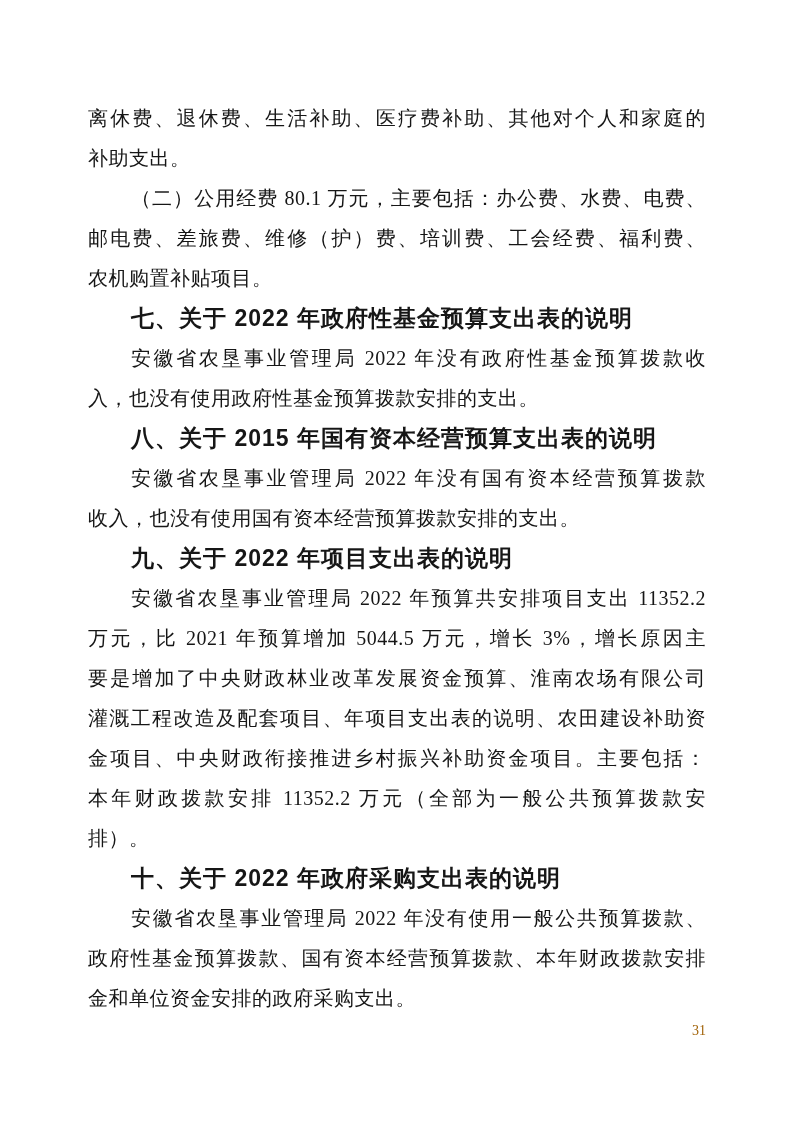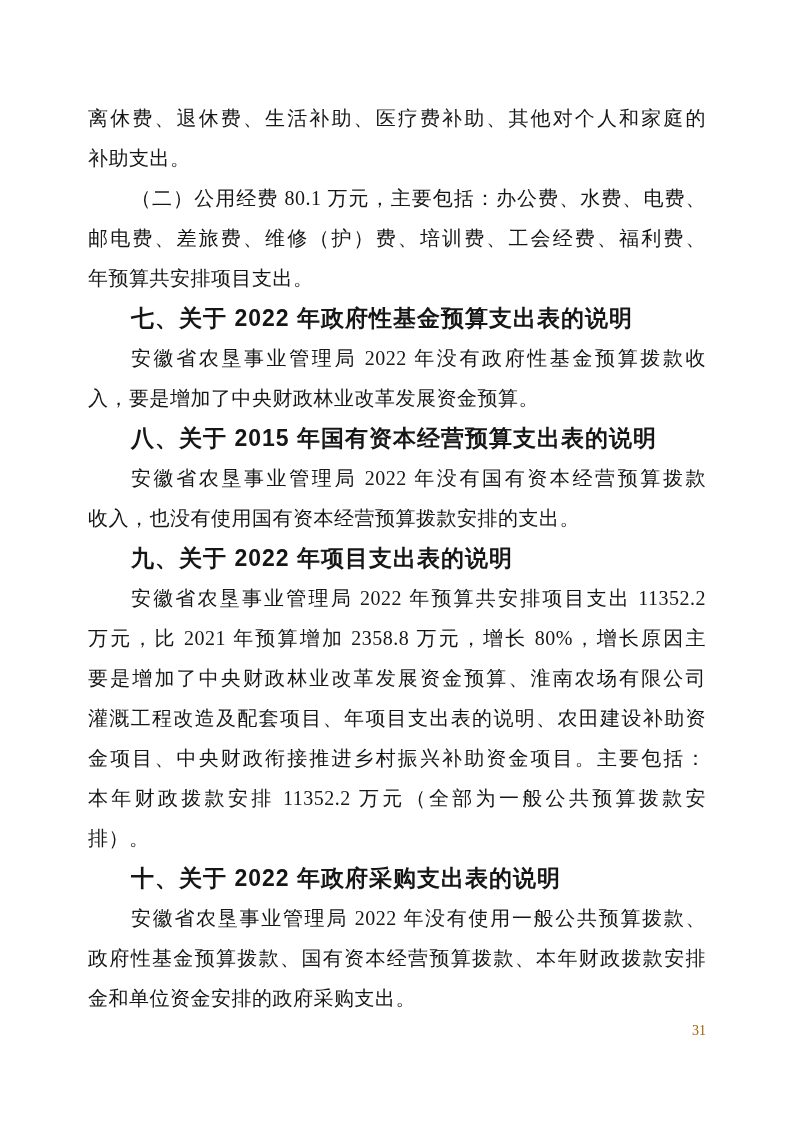--- a/index.html
+++ b/index.html
@@ -60,36 +60,36 @@
 <body>
 
 <div class="page">
   <div class="content">
 
     <div class="line">离休费、退休费、生活补助、医疗费补助、其他对个人和家庭的</div>
     <div class="line last">补助支出。</div>
 
     <div class="line indent">（二）公用经费 80.1 万元，主要包括：办公费、水费、电费、</div>
     <div class="line">邮电费、差旅费、维修（护）费、培训费、工会经费、福利费、</div>
-    <div class="line last">年预算共安排项目支出。</div>
+    <div class="line last">农机购置补贴项目。</div>
 
     <div class="line heading indent">七、关于 2022 年政府性基金预算支出表的说明</div>
 
     <div class="line indent">安徽省农垦事业管理局 2022 年没有政府性基金预算拨款收</div>
-    <div class="line last">入，要是增加了中央财政林业改革发展资金预算。</div>
+    <div class="line last">入，也没有使用政府性基金预算拨款安排的支出。</div>
 
     <div class="line heading indent">八、关于 2015 年国有资本经营预算支出表的说明</div>
 
     <div class="line indent">安徽省农垦事业管理局 2022 年没有国有资本经营预算拨款</div>
     <div class="line last">收入，也没有使用国有资本经营预算拨款安排的支出。</div>
 
     <div class="line heading indent">九、关于 2022 年项目支出表的说明</div>
 
     <div class="line indent">安徽省农垦事业管理局 2022 年预算共安排项目支出 11352.2</div>
-    <div class="line">万元，比 2021 年预算增加 2358.8 万元，增长 80%，增长原因主</div>
+    <div class="line">万元，比 2021 年预算增加 5044.5 万元，增长 3%，增长原因主</div>
     <div class="line">要是增加了中央财政林业改革发展资金预算、淮南农场有限公司</div>
     <div class="line">灌溉工程改造及配套项目、年项目支出表的说明、农田建设补助资</div>
     <div class="line">金项目、中央财政衔接推进乡村振兴补助资金项目。主要包括：</div>
     <div class="line">本年财政拨款安排 11352.2 万元（全部为一般公共预算拨款安</div>
     <div class="line last">排）。</div>
 
     <div class="line heading indent">十、关于 2022 年政府采购支出表的说明</div>
 
     <div class="line indent">安徽省农垦事业管理局 2022 年没有使用一般公共预算拨款、</div>
     <div class="line">政府性基金预算拨款、国有资本经营预算拨款、本年财政拨款安排</div>

